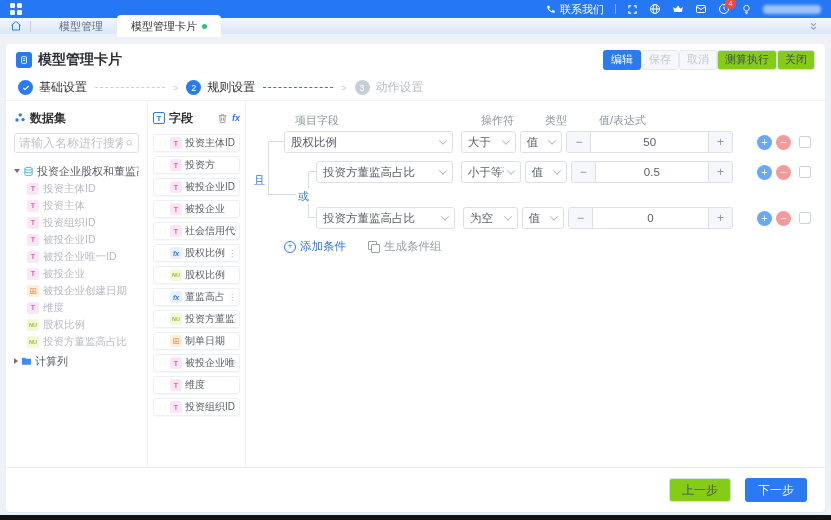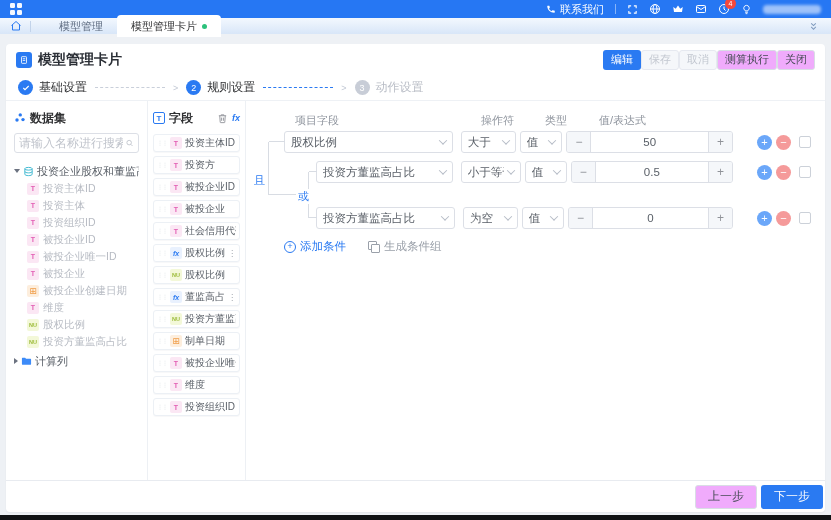--- a/index.html
+++ b/index.html
@@ -31,21 +31,21 @@
   
   .card{position:absolute;top:44px;left:6px;right:6px;bottom:8px;background:#fff;border-radius:4px;
     display:flex;flex-direction:column;box-shadow:0 1px 2px rgba(0,0,0,.05);overflow:hidden}
   .c-head{height:31px;display:flex;align-items:center;gap:6px;padding:0 10px}
   .title-ico{width:16px;height:16px;border-radius:3px;background:#2a7af2;display:flex;align-items:center;justify-content:center;flex:none}
   .c-title{font-size:14px;font-weight:bold;color:#2b2f36}
   .c-actions{margin-left:auto;display:flex;gap:0}
   .btn{height:20px;padding:0 7px;font-size:11px;border-radius:3px;display:flex;align-items:center;border:1px solid transparent;cursor:pointer;white-space:nowrap}
   .btn-primary{background:#2a7af2;color:#fff}
   .btn-disabled{background:#f5f7fa;border-color:#e6e9f0;color:#c2c7d0;cursor:default}
-  .btn-plain{background:#f0abfc;border-color:#d9dde5;color:#454a54}
+  .btn-plain{background:#84cc16;border-color:#d9dde5;color:#454a54}
 
   
   .c-step{height:26px;display:flex;align-items:center;gap:8px;padding:0 12px;border-bottom:1px solid #eef1f5}
   .step{display:flex;align-items:center;gap:6px;font-size:12px;cursor:pointer}
   .scircle{width:15px;height:15px;border-radius:50%;display:flex;align-items:center;justify-content:center;font-size:9px;color:#fff;flex:none}
   .scircle.done,.scircle.cur{background:#2a7af2}
   .scircle.todo{background:#c8cdd7}
   .slabel.muted{color:#b9bdc6}
   .dash{width:70px;border-top:1px dashed #c9cfda}
   .dash.blue{border-color:#2a7af2}
@@ -144,21 +144,21 @@
   .rlink.add-cond{color:#2a7af2}
   .rlink.make-group{color:#9aa0a9}
   .plus-circ{width:12px;height:12px;border:1px solid #2a7af2;border-radius:50%;color:#2a7af2;font-size:9px;line-height:1;
     display:flex;align-items:center;justify-content:center;flex:none}
   .plus-circ::before{content:"+"}
   .group-ico{position:relative;width:12px;height:12px;flex:none}
   .group-ico::before,.group-ico::after{content:"";position:absolute;width:7px;height:7px;border:1px solid #9aa0a9;border-radius:1px}
   .group-ico::before{left:0;top:0}.group-ico::after{right:0;bottom:0;background:#fff}
 
   
-  .c-foot{height:32px;border-top:1px solid #e8ebf0;display:flex;align-items:center;justify-content:flex-end;gap:4px;padding:0 2px}
+  .c-foot{height:45px;border-top:1px solid #e8ebf0;display:flex;align-items:center;justify-content:flex-end;gap:14px;padding:0 18px}
   .btn-lg{height:24px;padding:0 12px;font-size:12px;border-radius:3px}
 
   .black-strip{position:absolute;left:0;right:0;bottom:0;height:5px;background:#101214}
 </style>
 </head>
 <body>
 
 <div class="topbar">
   <div class="logo">
       <i></i>

